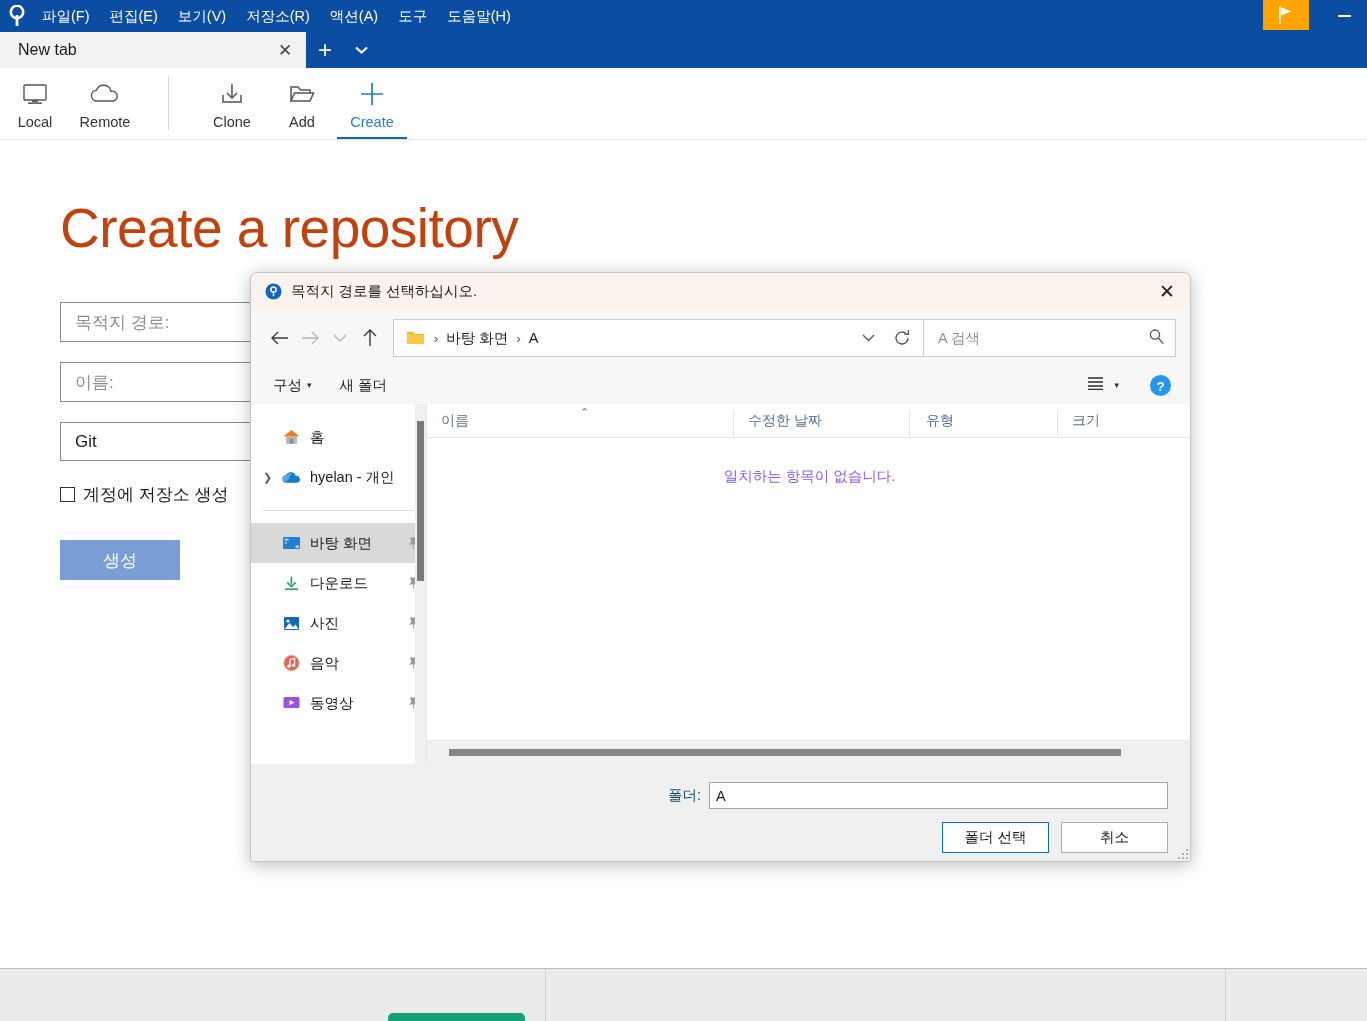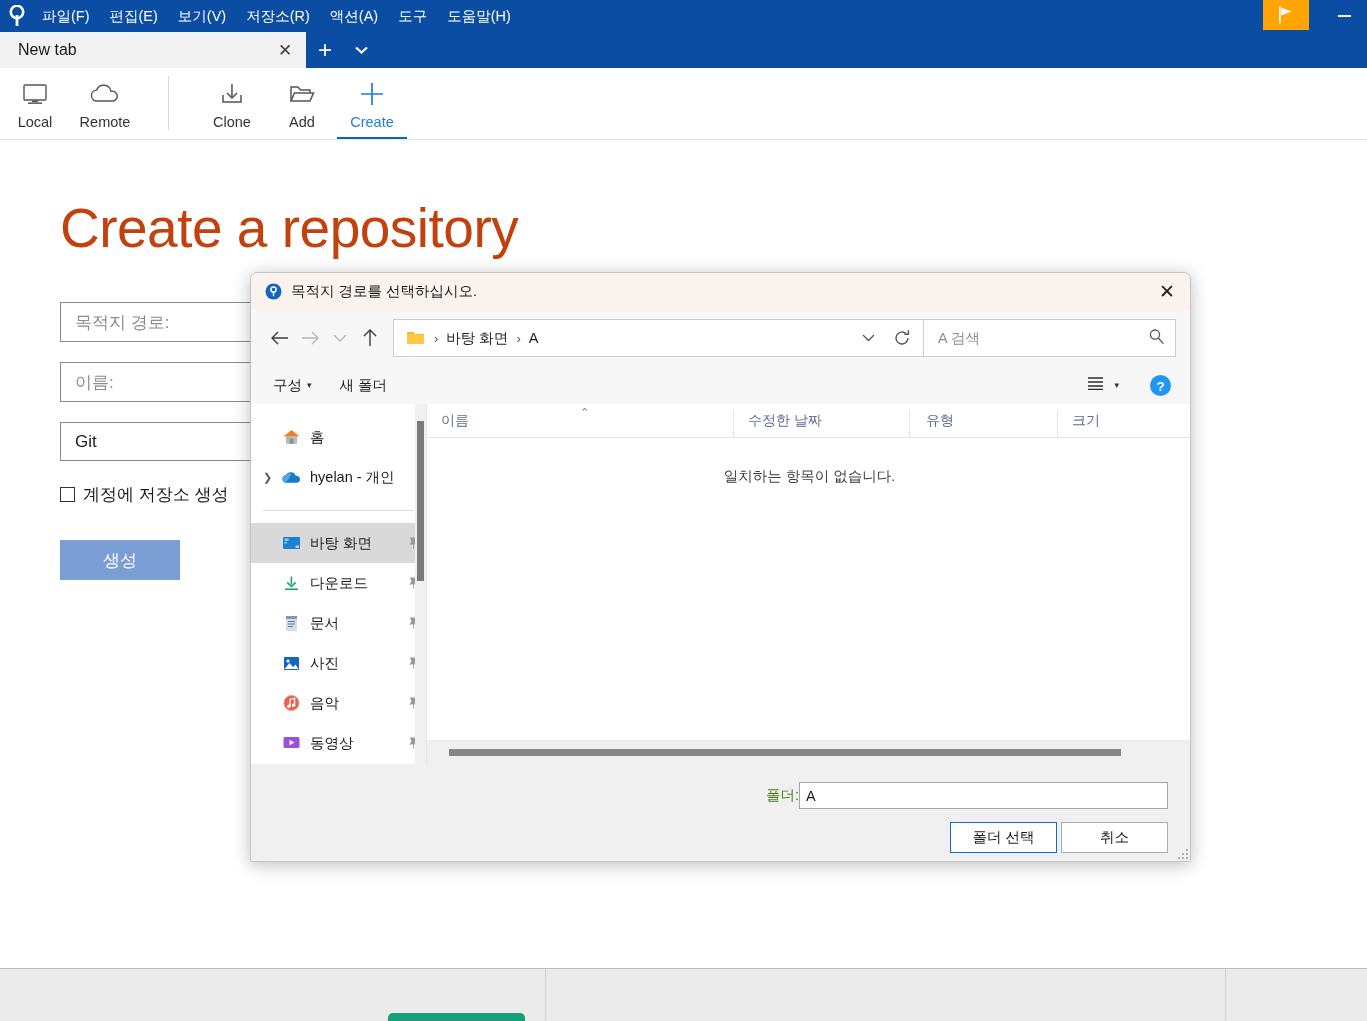--- a/index.html
+++ b/index.html
@@ -393,21 +393,21 @@
   }
   .col-name { width: 306px; }
   .col-date { width: 176px; }
   .col-type { width: 148px; padding-left: 16px; }
   .col-size { width: 120px; }
   .empty-msg {
     flex: 1;
     display: flex; justify-content: center;
     padding-top: 29px;
     font-size: 14.5px;
-    color: #404040;
+    color: #8b5cf6;
     text-align: center;
   }
   .hscroll-area {
     height: 24px;
     background: #f0f0f0;
     display: flex; align-items: center;
     padding: 0 12px 0 22px;
     border-top: 1px solid #ececec;
   }
   .hscroll-thumb {
@@ -420,37 +420,38 @@
     position: absolute;
     left: 0; top: 454px;
     width: 941px; height: 99px;
     background: #f0f0f0;
   }
   .folder-row {
     display: flex; align-items: center;
     padding: 18px 24px 0 0;
   }
   .folder-lbl {
-    width: 548px;
+    width: 458px;
     text-align: right;
-    font-size: 14.5px; color: #4d7c0f;
+    font-size: 14.5px; color: #0c4a6e;
+    padding-right: 8px;
   }
   .folder-input {
     flex: 1;
     height: 27px;
     background: #ffffff;
     border: 1px solid #a5a5a5;
     display: flex; align-items: center;
     padding: 0 6px;
     font-size: 14.5px; color: #1a1a1a;
   }
   .btn-row {
     display: flex; justify-content: flex-end;
     padding: 13px 24px 0 0;
-    gap: 4px;
+    gap: 12px;
   }
   .dlg-btn {
     width: 107px; height: 31px;
     background: #ffffff;
     border: 1px solid #adadad;
     display: flex; align-items: center; justify-content: center;
     font-size: 14.5px; color: #1a1a1a;
     cursor: pointer;
   }
   .dlg-btn.primary { border: 1.6px solid #0d6ec4; }
@@ -746,36 +747,20 @@
             </span>
             <span class="s-lbl">다운로드</span>
             <span class="pin">
               <svg width="13" height="14" viewBox="0 0 13 14">
                 <path d="M3 1.5 L10 1.5 L8.6 6 L11 8.4 L2 8.4 L4.4 6 Z" fill="#9a9a9a"></path>
                 <rect x="6.1" y="8.4" width="0.9" height="4.4" fill="#9a9a9a"></rect>
               </svg>
             </span>
           </div>
 
-          <div class="side-item">
-            <span class="s-ico">
-              <svg width="19" height="17" viewBox="0 0 19 17">
-                <rect x="4" y="1" width="11" height="15" fill="#d6dde6"></rect>
-                <rect x="4" y="1" width="11" height="3" fill="#7d97b5"></rect>
-                <path d="M6 6.5 H13 M6 9 H13 M6 11.5 H11" stroke="#5d7fa6" stroke-width="1.1"></path>
-              </svg>
-            </span>
-            <span class="s-lbl">문서</span>
-            <span class="pin">
-              <svg width="13" height="14" viewBox="0 0 13 14">
-                <path d="M3 1.5 L10 1.5 L8.6 6 L11 8.4 L2 8.4 L4.4 6 Z" fill="#9a9a9a"></path>
-                <rect x="6.1" y="8.4" width="0.9" height="4.4" fill="#9a9a9a"></rect>
-              </svg>
-            </span>
-          </div>
 
           <div class="side-item">
             <span class="s-ico">
               <svg width="19" height="17" viewBox="0 0 19 17">
                 <rect x="2" y="2" width="15" height="13" rx="1" fill="#1565c0"></rect>
                 <circle cx="6" cy="6" r="1.6" fill="#ffffff"></circle>
                 <path d="M2.6 14 L7.5 8 L11 12 L13.5 9.4 L16.4 14 Z" fill="#ffffff"></path>
               </svg>
             </span>
             <span class="s-lbl">사진</span>

